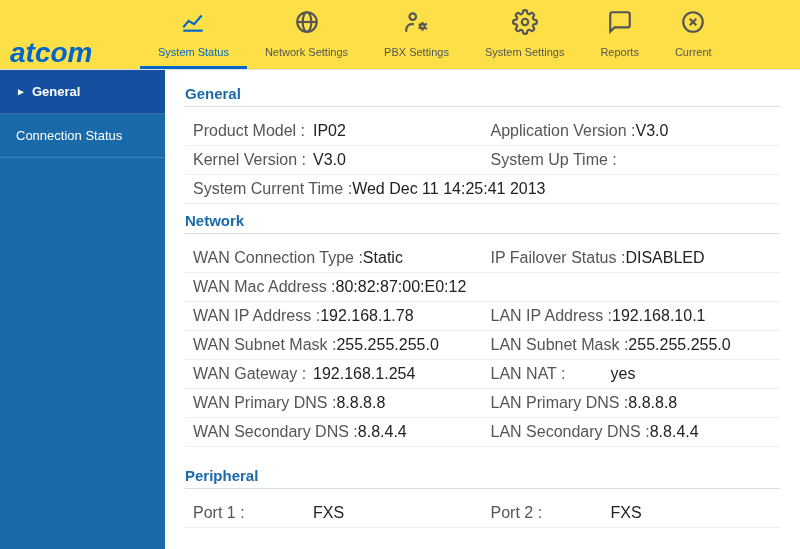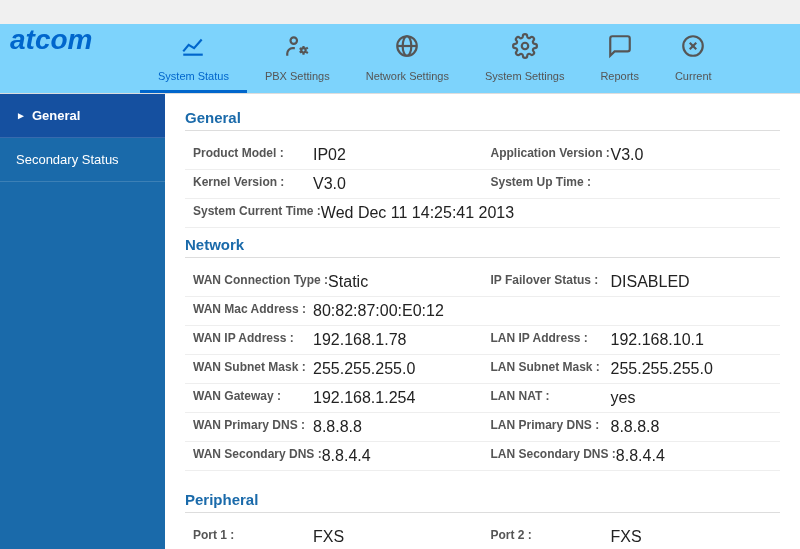--- a/index.html
+++ b/index.html
@@ -1,19 +1,19 @@
 <!DOCTYPE html>
 <html><head>
   <meta charset="utf-8">
   <style>
     * { margin: 0; padding: 0; box-sizing: border-box; }
     body { width: 800px; height: 549px; font-family: Arial, sans-serif; font-size: 12px; background: #f0f0f0; overflow: hidden; }
 
     
-    .header { display: flex; align-items: flex-start; background: #7dd3fc; border-bottom: 1px solid #ddd; height: 70px; padding: 0 10px; margin-top: 24px; }
+    .header { display: flex; align-items: flex-end; background: #fde047; border-bottom: 1px solid #ddd; height: 70px; padding: 0 10px; }
     .logo-area { width: 130px; display: flex; align-items: center; }
     .logo-text { font-size: 28px; font-weight: bold; color: #0066cc; font-style: italic; }
 
     .nav { display: flex; flex: 1; height: 100%; }
     .nav-item { display: flex; flex-direction: column; align-items: center; justify-content: center; padding: 0 18px; cursor: pointer; color: #555; font-size: 11px; border-bottom: 3px solid transparent; gap: 10px; }
     .nav-item.active { border-bottom: 3px solid #0066cc; color: #0066cc; }
     .nav-icon { width: 28px; height: 28px; display: flex; align-items: center; justify-content: center; }
     .nav-label { white-space: nowrap; }
 
     
@@ -25,21 +25,21 @@
     .sidebar-item.active { background: #1550a0; font-weight: bold; }
     .chevron { font-size: 10px; }
 
     
     .content { flex: 1; background: #fff; padding: 15px 20px; overflow-y: auto; }
 
     .section-title { font-size: 15px; font-weight: bold; color: #1a6aaa; margin-bottom: 10px; padding-bottom: 4px; border-bottom: 1px solid #ddd; }
 
     .row-pair { display: flex; }
     .row-cell { flex: 1; display: flex; align-items: flex-start; padding: 5px 8px; border-bottom: 1px solid #eee; }
-    .row-cell .lbl { color: #555; min-width: 120px; white-space: nowrap; font-size: 12px; font-weight: bold; }
+    .row-cell .lbl { color: #555; min-width: 120px; white-space: nowrap; font-size: 16px; }
     .row-cell .val { color: #222; font-size: 16px; }
 
     
     svg { width: 26px; height: 26px; }
   </style>
 </head>
 <body>
 
 <div class="header">
   <div class="logo-area">
@@ -54,43 +54,43 @@
           <polyline points="3,17 8,11 13,14 20,6"></polyline>
           <line x1="3" y1="20" x2="21" y2="20"></line>
         </svg>
       </div>
       <span class="nav-label">System Status</span>
     </div>
 
     <div class="nav-item">
       <div class="nav-icon">
         <svg viewBox="0 0 24 24" fill="none" stroke="#555" stroke-width="2">
+          <circle cx="12" cy="12" r="9"></circle>
+          <ellipse cx="12" cy="12" rx="4" ry="9"></ellipse>
+          <line x1="3" y1="12" x2="21" y2="12"></line>
+        </svg>
+      </div>
+      <span class="nav-label">Network Settings</span>
+    </div>
+
+    <div class="nav-item">
+      <div class="nav-icon">
+        <svg viewBox="0 0 24 24" fill="none" stroke="#555" stroke-width="2">
           <circle cx="9" cy="7" r="3"></circle>
           <path d="M3 21v-2a5 5 0 0 1 5-5h2"></path>
           <circle cx="18" cy="16" r="2"></circle>
           <path d="M18 12v2M18 18v2M14.5 14l1.5 1M20.5 17.5l1.5 1M14.5 18l1.5-1M20.5 14.5l1.5-1"></path>
         </svg>
       </div>
       <span class="nav-label">PBX Settings</span>
     </div>
 
     <div class="nav-item">
       <div class="nav-icon">
         <svg viewBox="0 0 24 24" fill="none" stroke="#555" stroke-width="2">
-          <circle cx="12" cy="12" r="9"></circle>
-          <ellipse cx="12" cy="12" rx="4" ry="9"></ellipse>
-          <line x1="3" y1="12" x2="21" y2="12"></line>
-        </svg>
-      </div>
-      <span class="nav-label">Network Settings</span>
-    </div>
-
-    <div class="nav-item">
-      <div class="nav-icon">
-        <svg viewBox="0 0 24 24" fill="none" stroke="#555" stroke-width="2">
           <circle cx="12" cy="12" r="3"></circle>
           <path d="M19.4 15a1.65 1.65 0 0 0 .33 1.82l.06.06a2 2 0 0 1-2.83 2.83l-.06-.06a1.65 1.65 0 0 0-1.82-.33 1.65 1.65 0 0 0-1 1.51V21a2 2 0 0 1-4 0v-.09A1.65 1.65 0 0 0 9 19.4a1.65 1.65 0 0 0-1.82.33l-.06.06a2 2 0 0 1-2.83-2.83l.06-.06A1.65 1.65 0 0 0 4.68 15a1.65 1.65 0 0 0-1.51-1H3a2 2 0 0 1 0-4h.09A1.65 1.65 0 0 0 4.6 9a1.65 1.65 0 0 0-.33-1.82l-.06-.06a2 2 0 0 1 2.83-2.83l.06.06A1.65 1.65 0 0 0 9 4.68a1.65 1.65 0 0 0 1-1.51V3a2 2 0 0 1 4 0v.09a1.65 1.65 0 0 0 1 1.51 1.65 1.65 0 0 0 1.82-.33l.06-.06a2 2 0 0 1 2.83 2.83l-.06.06A1.65 1.65 0 0 0 19.4 9a1.65 1.65 0 0 0 1.51 1H21a2 2 0 0 1 0 4h-.09a1.65 1.65 0 0 0-1.51 1z"></path>
         </svg>
       </div>
       <span class="nav-label">System Settings</span>
     </div>
 
     <div class="nav-item">
       <div class="nav-icon">
         <svg viewBox="0 0 24 24" fill="none" stroke="#555" stroke-width="2">
@@ -114,21 +114,21 @@
 </div>
 
 <div class="main">
 
   <div class="sidebar">
     <div class="sidebar-item active">
       <span class="chevron">►</span>
       <span>General</span>
     </div>
     <div class="sidebar-item">
-      <span>Secondary Status</span>
+      <span>Connection Status</span>
     </div>
   </div>
 
   <div class="content">
 
     <div class="section-title">General</div>
 
     <div>
       <div class="row-pair">
         <div class="row-cell">

